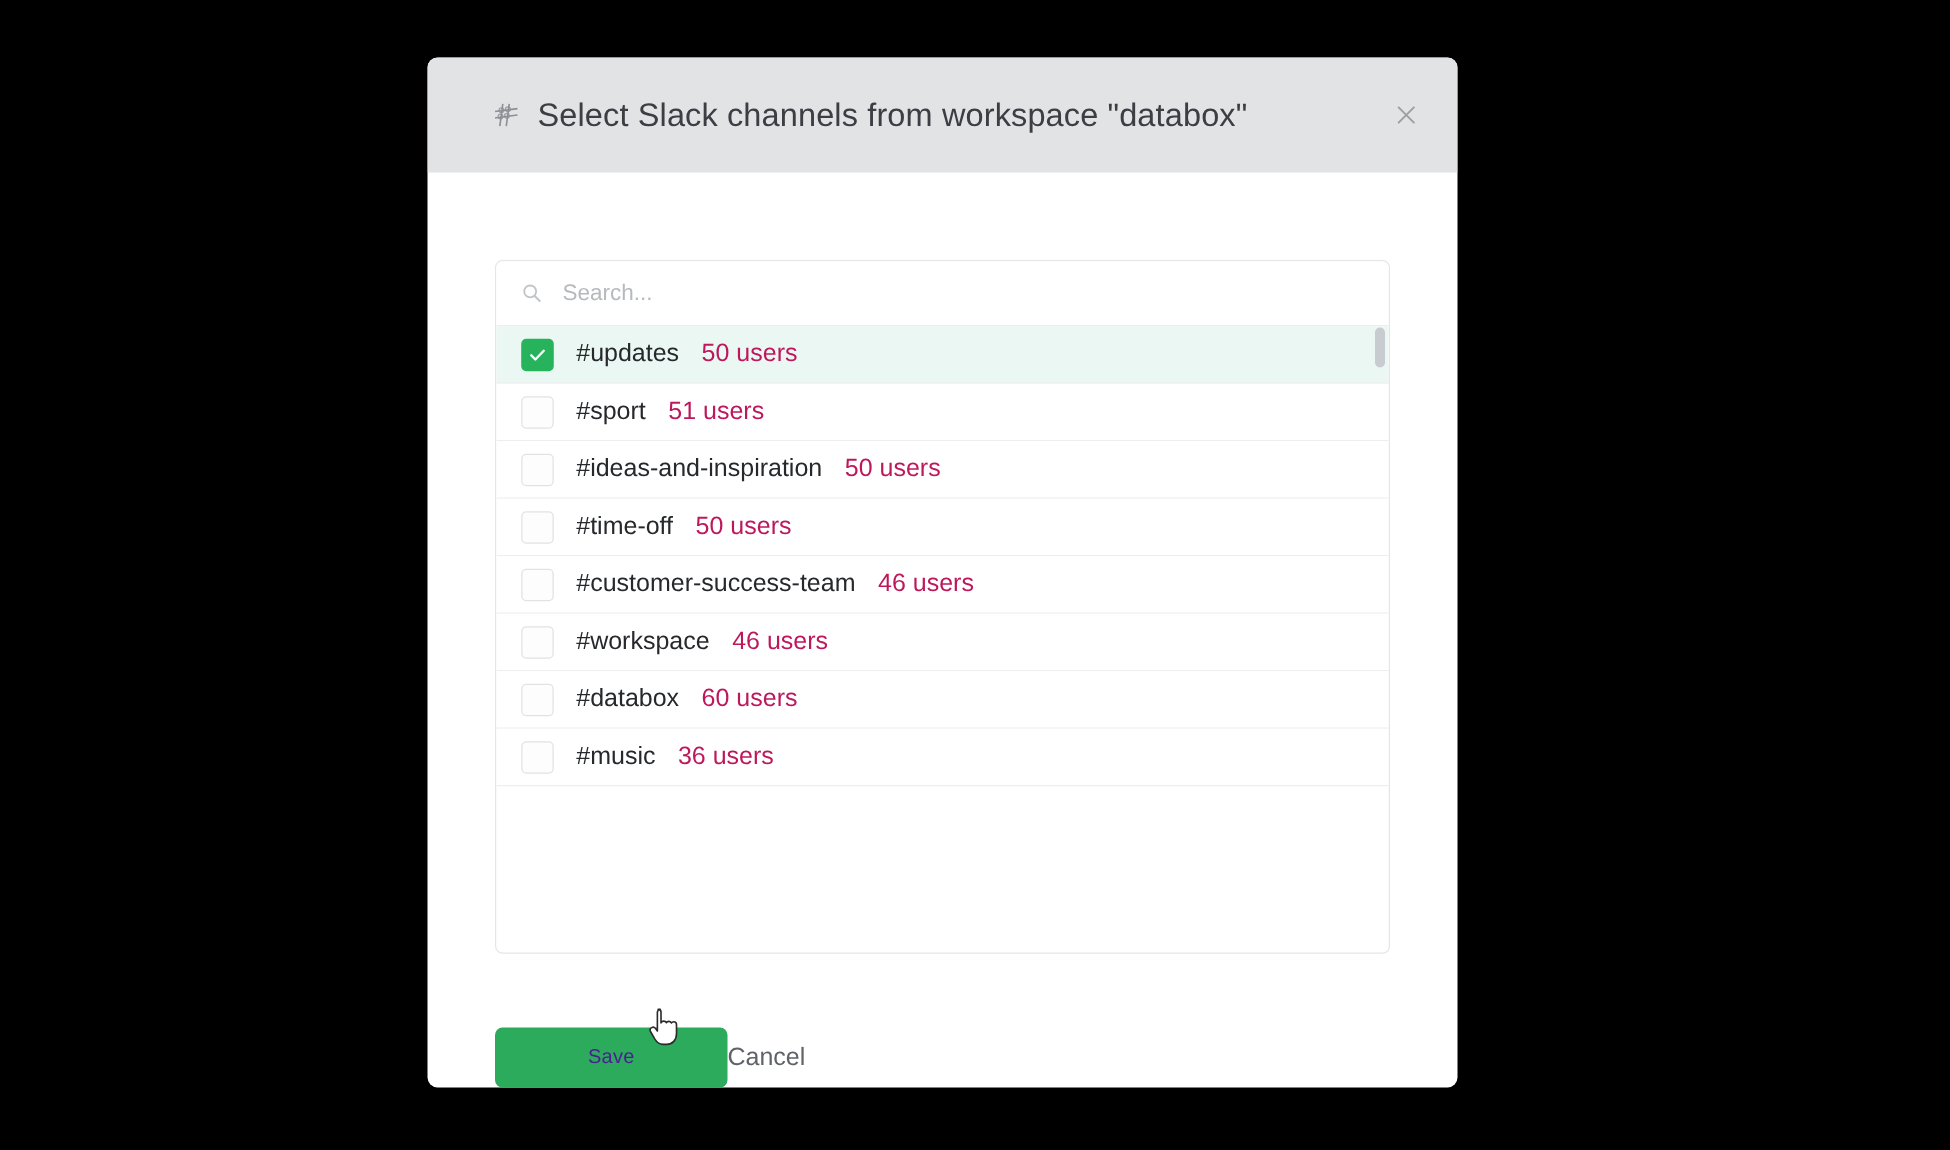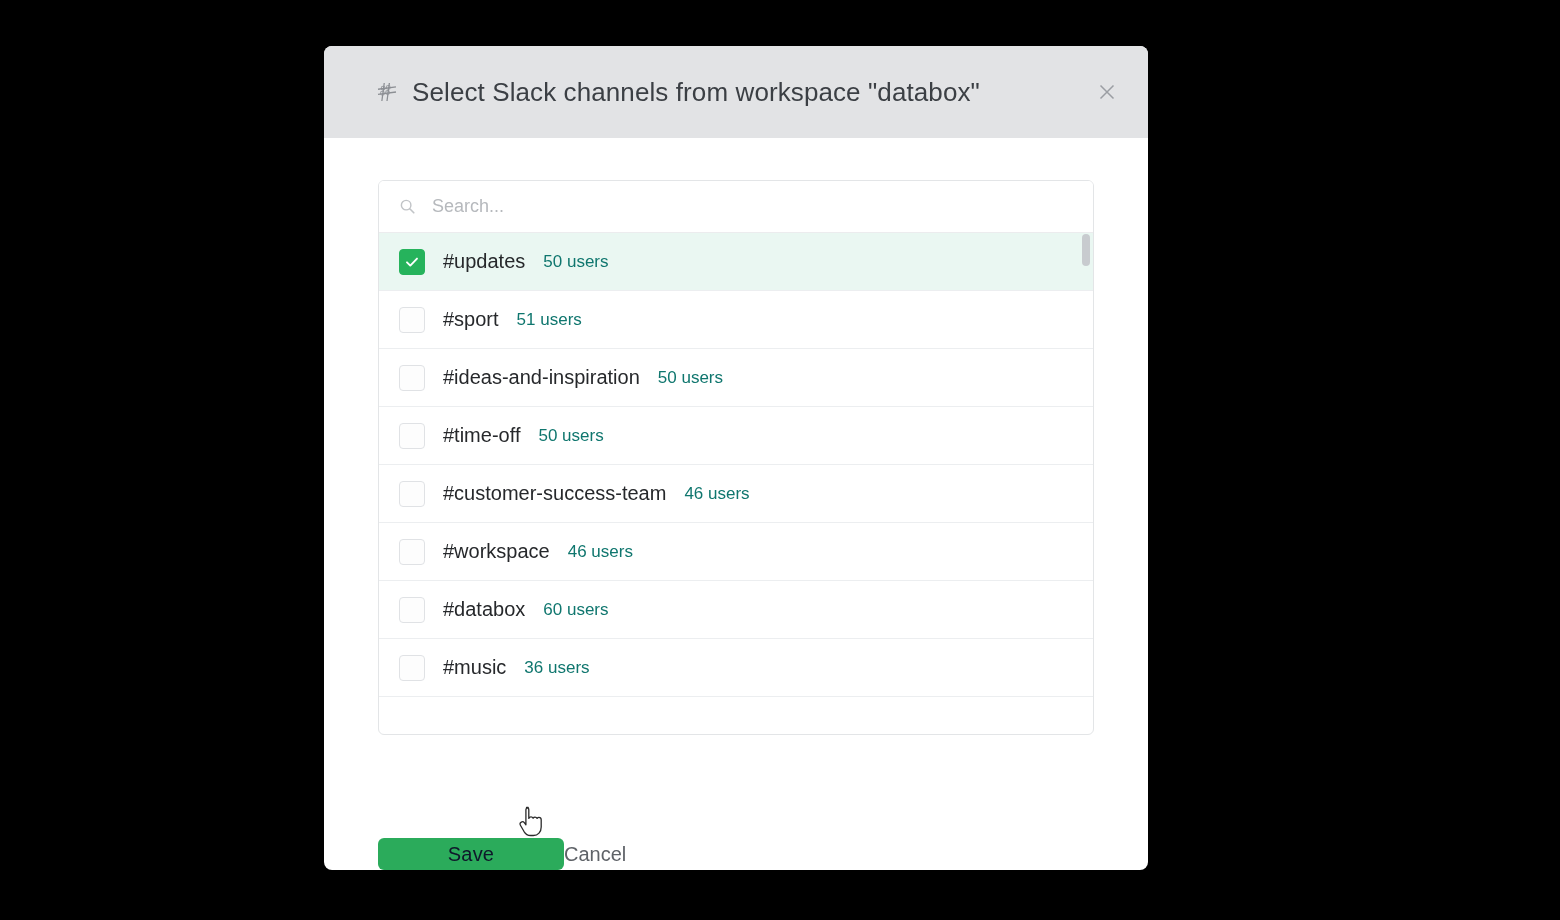--- a/index.html
+++ b/index.html
@@ -11,21 +11,21 @@
     height: 920px;
     background: #000000;
     font-family: "Liberation Sans", sans-serif;
     overflow: hidden;
     position: relative;
   }
 
   
   .modal {
     position: absolute;
-    left: 324px;
+    left: 342px;
     top: 46px;
     width: 824px;
     height: 824px;
     background: #ffffff;
     border-radius: 8px;
     overflow: hidden;
     box-shadow: 0 2px 14px rgba(0,0,0,0.25);
     display: flex;
     flex-direction: column;
   }
@@ -84,20 +84,21 @@
   .picker {
     border: 1px solid #e3e5e7;
     border-radius: 6px;
     overflow: hidden;
     height: 555px;
     box-sizing: border-box;
     display: flex;
     flex-direction: column;
     background: #fff;
     position: relative;
+    margin-top: 28px;
   }
 
   
   .search-row {
     flex: 0 0 52px;
     height: 52px;
     display: flex;
     align-items: center;
     padding: 0 20px;
     border-bottom: 1px solid #ececee;
@@ -122,21 +123,21 @@
   }
   .search-input::placeholder { color: #b6b9bd; }
 
   
   .channel-list {
     flex: 1 1 auto;
     overflow: hidden;
     position: relative;
   }
   .channel-row {
-    height: 58px;
+    height: 46px;
     display: flex;
     align-items: center;
     padding: 0 20px;
     box-sizing: border-box;
     border-bottom: 1px solid #eceef0;
     cursor: pointer;
     background: #ffffff;
   }
   .channel-row.selected {
     background: #eaf7f2;
@@ -160,22 +161,22 @@
   }
   .checkbox.checked svg { display: block; }
   .checkbox svg { display: none; }
 
   .channel-name {
     font-size: 20px;
     color: #26282b;
     white-space: nowrap;
   }
   .channel-users {
-    font-size: 17px;
-    color: #0f766e;
+    font-size: 20px;
+    color: #be185d;
     margin-left: 18px;
     white-space: nowrap;
   }
 
   
   .scroll-track {
     position: absolute;
     right: 3px;
     top: 53px;
     width: 8px;
@@ -196,26 +197,26 @@
   
   .modal-footer {
     flex: 0 0 auto;
     padding: 42px 54px 0 54px;
     box-sizing: border-box;
     display: flex;
     align-items: center;
   }
   .save-button {
     width: 186px;
-    height: 32px;
+    height: 48px;
     border: none;
     border-radius: 6px;
     background: #2bab5b;
-    color: #0f172a;
-    font-size: 20px;
+    color: #4c1d95;
+    font-size: 16px;
     font-family: "Liberation Sans", sans-serif;
     cursor: pointer;
     letter-spacing: .2px;
   }
   .cancel-button {
     background: transparent;
     border: none;
     font-size: 20px;
     color: #5f6368;
     font-family: "Liberation Sans", sans-serif;

